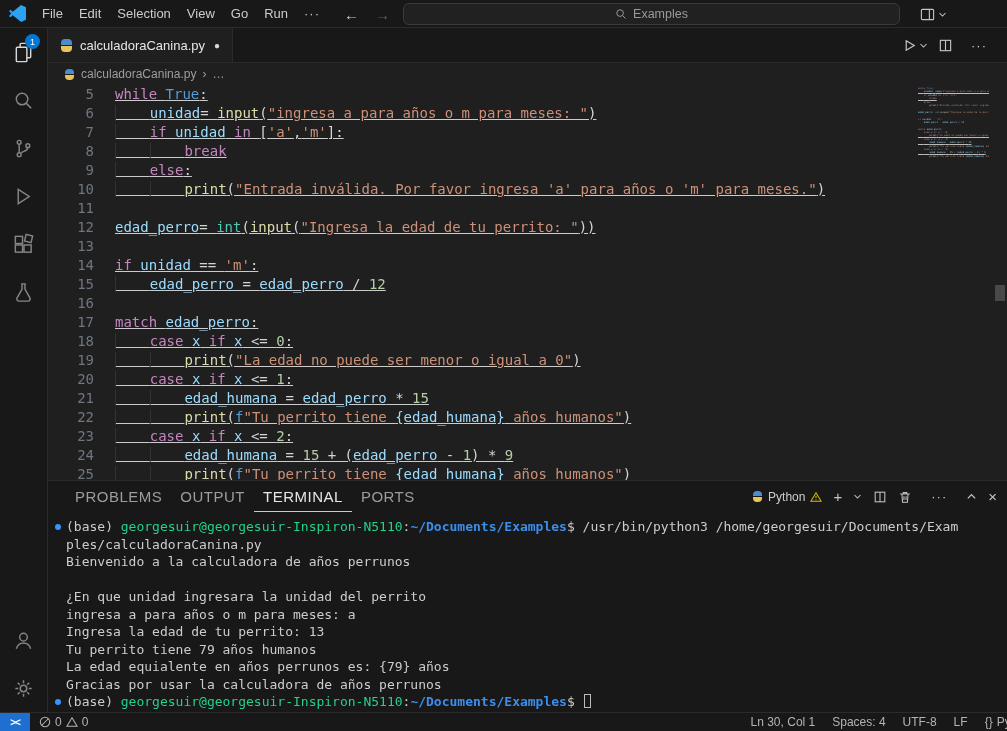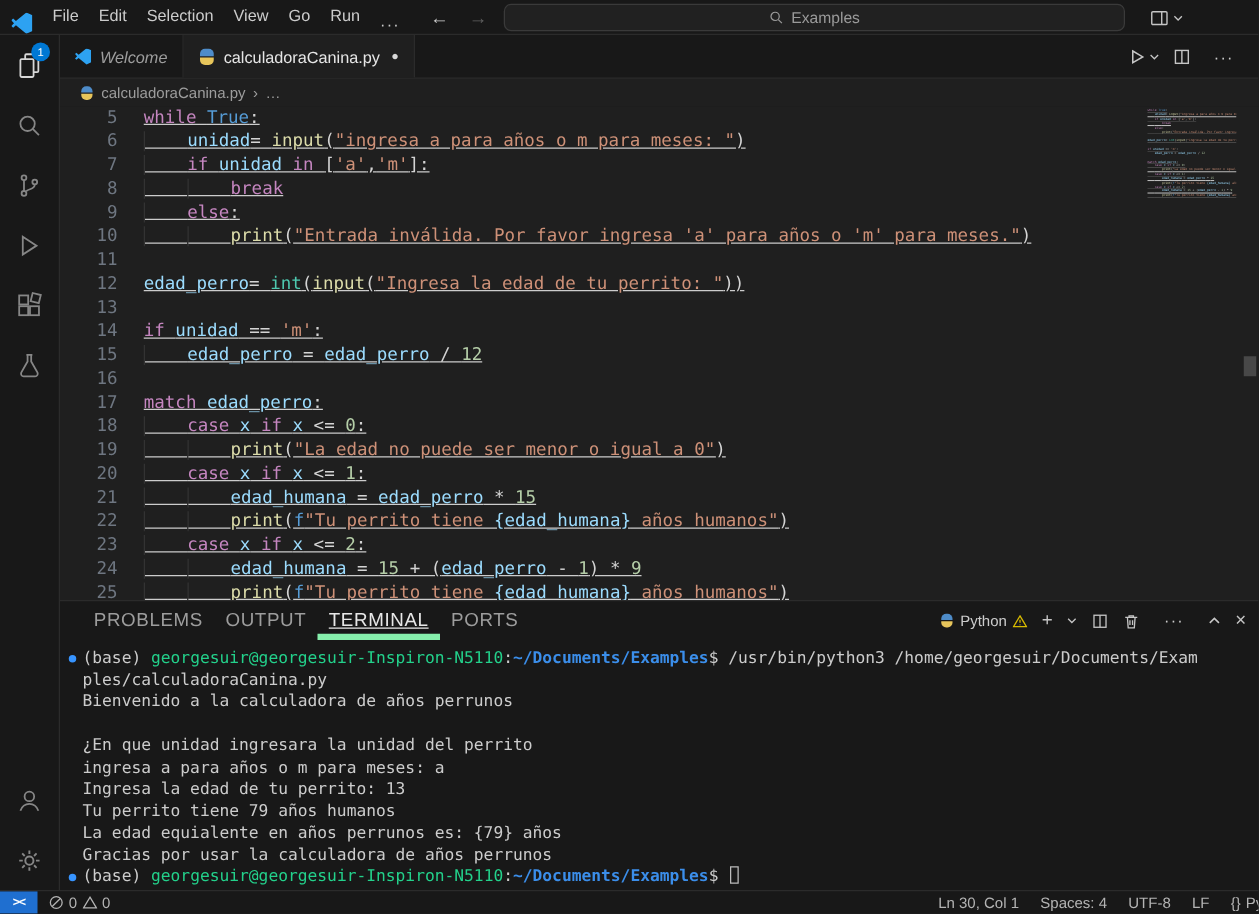--- a/index.html
+++ b/index.html
@@ -2,21 +2,21 @@
 <html><head>
 <meta charset="utf-8">
 <style>
   * { box-sizing: border-box; margin: 0; padding: 0; }
   html,body { width: 1007px; height: 731px; overflow: hidden; }
   body { font-family: "Liberation Sans", sans-serif; background: #1f1f1f; color: #cccccc; }
   #app { position: relative; width: 1007px; height: 731px; background: #1f1f1f; overflow: hidden; }
   svg { display: block; }
 
   
-  .titlebar { position: absolute; top: 0; left: 0; right: 0; height: 28px; background: #181818; border-bottom: 1px solid #2b2b2b; display: flex; align-items: flex-end; z-index: 40; }
+  .titlebar { position: absolute; top: 0; left: 0; right: 0; height: 28px; background: #181818; border-bottom: 1px solid #2b2b2b; display: flex; align-items: center; z-index: 40; }
   .vsc-mark { background: #2da2f2; }
   .vsc-mark.big { width: 17px; height: 17px; margin: 0 8px 0 9px; }
   .vsc-mark.small { width: 13px; height: 13px; }
   .vsc-mark { clip-path: polygon(71% 0,100% 13%,100% 87%,71% 100%,22% 60%,9% 72%,0 64%,13% 50%,0 36%,9% 28%,22% 40%); }
   .menu { padding: 0 8px; font-size: 13px; color: #cccccc; line-height: 28px; cursor: default; }
   .menu-more { padding: 0 8px; font-size: 13px; letter-spacing: 1px; color: #cccccc; }
   .nav-arrows { position: absolute; left: 344px; top: 0; height: 28px; display: flex; align-items: center; gap: 16px; font-size: 15px; }
   .arrow-back { color: #cccccc; }
   .arrow-fwd { color: #616161; }
   .command-center { position: absolute; left: 403px; top: 3px; width: 497px; height: 22px; background: #212121; border: 1px solid #3a3a3a; border-radius: 6px; display: flex; align-items: center; justify-content: center; gap: 6px; color: #9a9a9a; font-size: 12.5px; }
@@ -58,21 +58,21 @@
   .minimap { position: absolute; top: 2px; right: 18px; width: 92px; font-family: "DejaVu Sans Mono", monospace; font-size: 2.4px; line-height: 3.4px; white-space: pre; opacity: .9; }
   .minimap .cl { height: 3.4px; }
   .minimap .guide { border-left: none; }
   .ed-scrollbar { position: absolute; right: 0; top: 0; bottom: 0; width: 14px; }
   .ed-thumb { position: absolute; right: 2px; top: 200px; width: 10px; height: 16px; background: rgba(121,121,121,.45); }
 
   
   .panel { position: absolute; left: 48px; top: 480px; right: 0; height: 232px; background: #181818; border-top: 1px solid #2b2b2b; overflow: hidden; }
   .panel-header { height: 31px; display: flex; align-items: center; padding: 0 10px 0 18px; }
   .panel-tab { font-size: 15px; letter-spacing: .5px; color: #9d9d9d; padding: 0 9px; height: 31px; line-height: 31px; }
-  .panel-tab.active { color: #e7e7e7; border-bottom: 5px solid #86efac; text-decoration: underline; }
+  .panel-tab.active { color: #e7e7e7; border-bottom: 1px solid #86efac; }
   .panel-actions { margin-left: auto; display: flex; align-items: center; gap: 11px; color: #c5c5c5; }
   .shell-badge { display: flex; align-items: center; gap: 5px; font-size: 12px; color: #cccccc; }
   .warn-icon { color: #d7ba00; }
   .pa-glyph { font-size: 15px; line-height: 1; }
   #terminal-lines { position: absolute; left: 0; top: 37px; right: 0; bottom: 0; padding-left: 18px; font-family: "DejaVu Sans Mono", monospace; font-size: 13px; line-height: 17.5px; white-space: pre; color: #cccccc; }
   .tl { position: relative; height: 17.5px; }
   .cmd-dot { position: absolute; left: -11px; top: 6px; width: 6px; height: 6px; border-radius: 50%; background: #3794ff; }
   .term-cursor { display: inline-block; width: 7px; height: 14px; border: 1px solid #bbbbbb; vertical-align: -2px; margin-left: 1px; }
   .watermark { position: absolute; right: 16px; bottom: 12px; display: flex; align-items: center; gap: 9px; color: #555555; font-size: 30px; font-weight: bold; opacity: .75; }
 
@@ -168,24 +168,20 @@
     </div>
     <div class="ab-item">
       <svg width="23" height="23" viewBox="0 0 24 24" fill="none" stroke="currentColor" stroke-width="1.6">
           <circle cx="12" cy="12" r="3.4"></circle>
           <path d="M12 3.5v3M12 17.5v3M3.5 12h3M17.5 12h3M6 6l2.1 2.1M15.9 15.9 18 18M18 6l-2.1 2.1M8.1 15.9 6 18"></path>
         </svg>
     </div>
   </div>
 
   <div class="tabstrip">
-    <div class="tab tab-welcome">
-      <div class="vsc-mark small"></div>
-      <span>Welcome</span>
-    </div>
     <div class="tab tab-active">
       <div class="py-icon">
           <div class="half-b"></div>
           <div class="half-y"></div>
         </div>
       <span>calculadoraCanina.py</span>
       <span class="mod-dot">●</span>
     </div>
     <div class="tab-actions">
       <div class="run-group">

